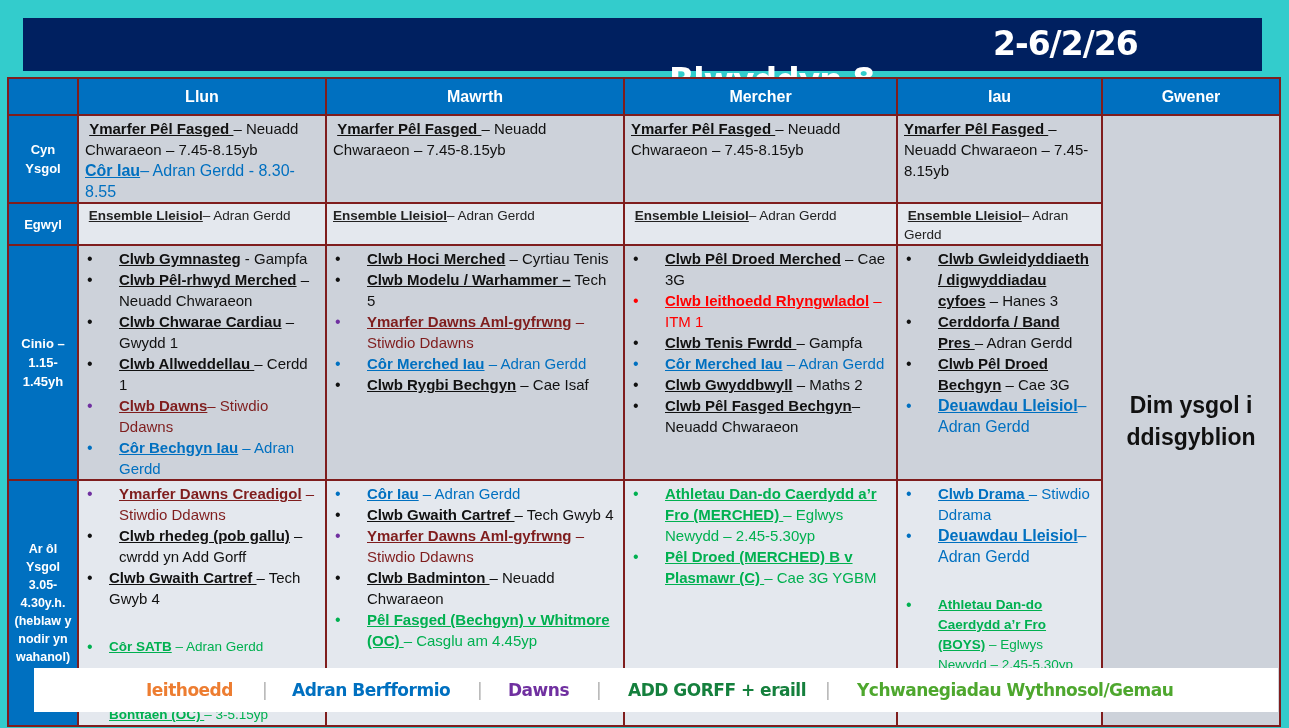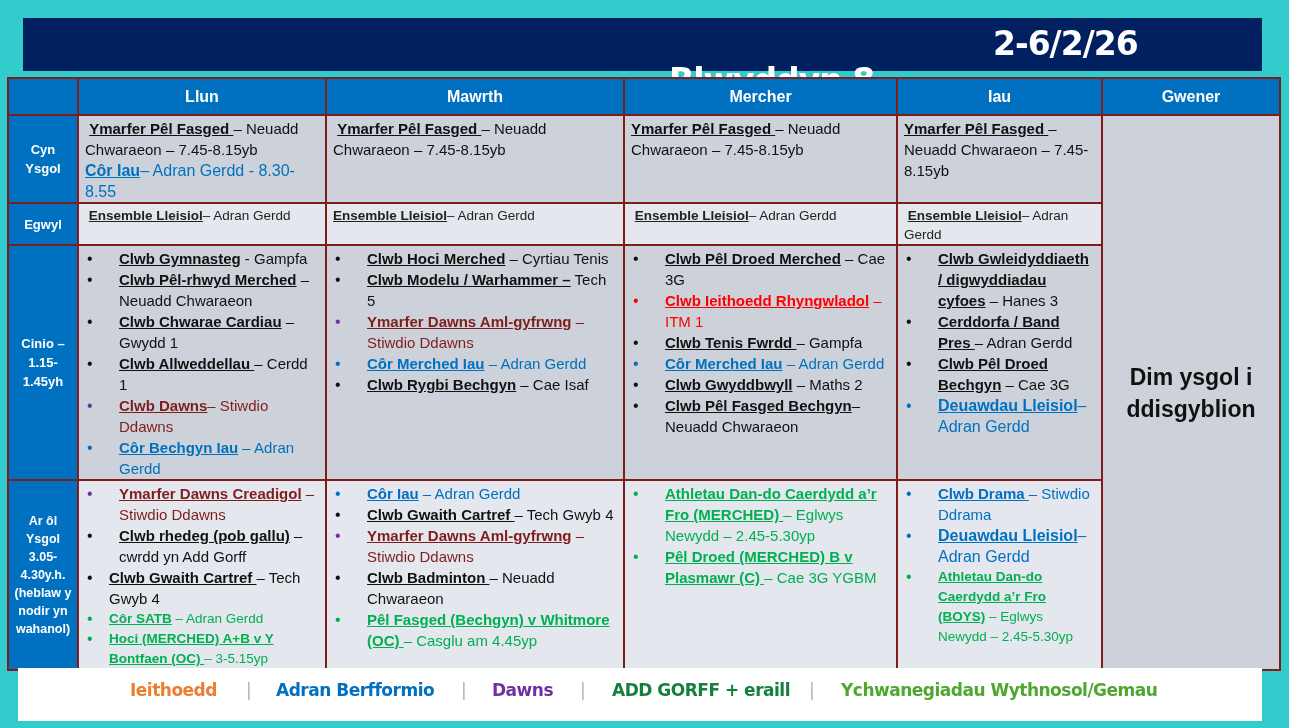--- a/index.html
+++ b/index.html
@@ -27,22 +27,22 @@
   .red{color:#FF0000;}
   .green{color:#00B050;}
   ul{margin:0;padding:0;list-style:none;}
   li{position:relative;padding-left:34px;}
   li::before{content:"•";position:absolute;left:2px;top:0;font-size:16px;}
   li.blk::before{color:#111;}
   li.blue::before{color:#0070C0;}
   li.purple::before{color:#7030A0;}
   li.red::before{color:#FF0000;}
   li.green::before{color:#00B050;}
-  li.small{font-size:13.5px;line-height:20px;}
-  .legend{position:absolute;left:18px;top:668px;width:1244px;height:53px;background:#fff;font-weight:bold;font-size:17px;font-family:"DejaVu Sans",sans-serif;letter-spacing:-0.5px;}
+  li.small{font-size:13.5px;line-height:20px;margin-top:28px;}
+  .legend{position:absolute;left:34px;top:668px;width:1244px;height:44px;background:#fff;font-weight:bold;font-size:17px;font-family:"DejaVu Sans",sans-serif;letter-spacing:-0.5px;}
   .legend span{position:absolute;top:12px;white-space:nowrap;}
   .sep{color:#B0B0B0;font-weight:normal;}
 </style>
 </head>
 <body>
 
 <div class="title-bar">
   <span class="t2"><u>Blwyddyn 8</u><span style="position:static"> -</span></span>
   <span class="t3">2-6/2/26</span>
 </div>

